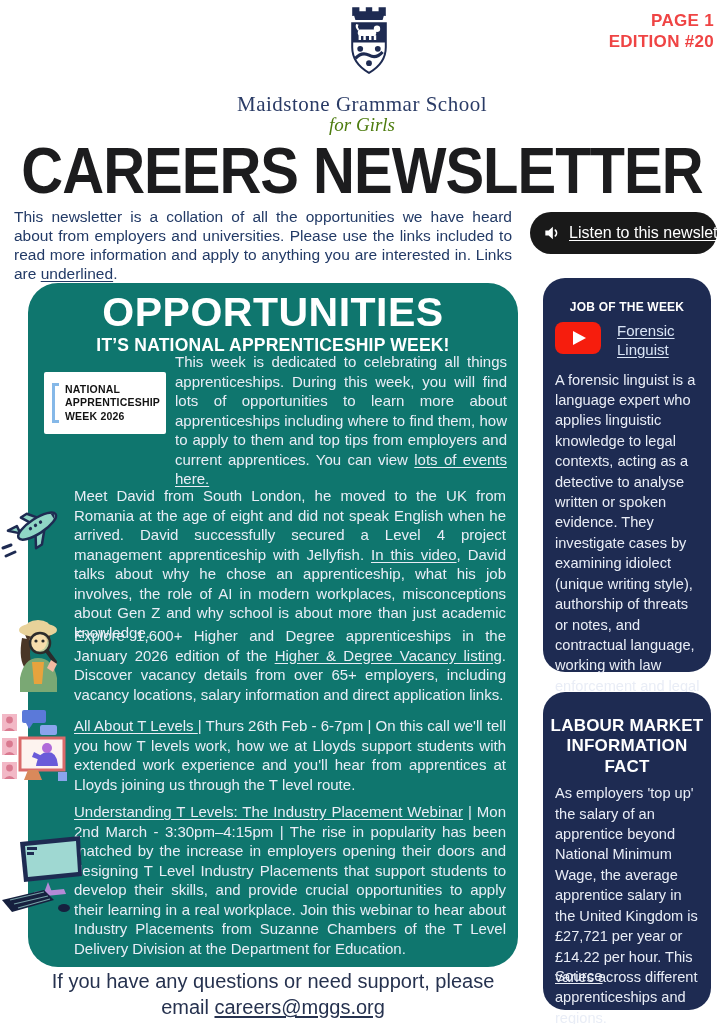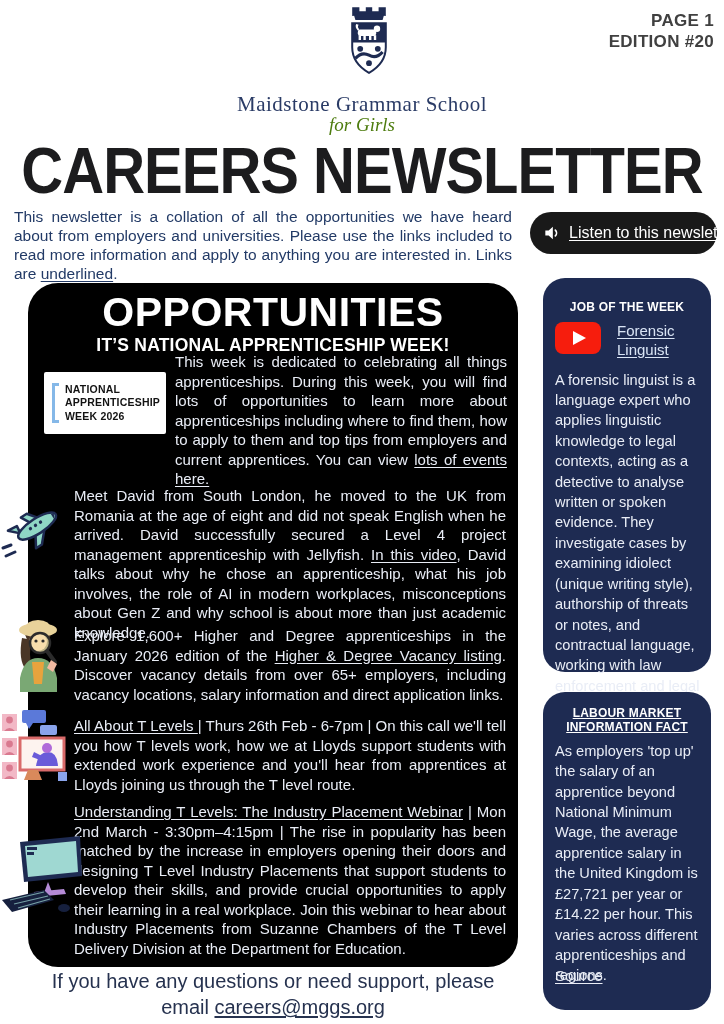--- a/index.html
+++ b/index.html
@@ -7,21 +7,21 @@
   body { font-family:"Liberation Sans", sans-serif; }
   .page {
     position:relative; width:724px; height:1024px; margin:0 auto;
     background:#ffffff; overflow:hidden;
   }
   .u { text-decoration:underline; text-underline-offset:2px; }
 
   
   .page-edition {
     position:absolute; top:10px; right:10px; text-align:right;
-    color:#404040; font-weight:bold; font-size:17px; line-height:1.25; letter-spacing:.3px;
+    color:#ef4444; font-weight:bold; font-size:17px; line-height:1.25; letter-spacing:.3px;
   }
   .crest { position:absolute; top:4px; left:325px; width:88px; height:88px; }
   .school-name {
     position:absolute; top:92px; left:0; width:724px; text-align:center;
     font-family:"Liberation Serif", serif; font-size:21px; color:#2a3b66; letter-spacing:.5px;
   }
   .school-subname {
     position:absolute; top:114px; left:0; width:724px; text-align:center;
     font-family:"Liberation Serif", serif; font-style:italic; font-size:19px; color:#4d7c0f;
   }
@@ -40,21 +40,21 @@
     position:absolute; top:212px; left:530px; width:187px; height:42px;
     background:#191919; border:none; border-radius:22px; cursor:pointer;
     display:flex; align-items:center; gap:7px; padding:0 12px; color:#fff;
   }
   .listen-btn .lbl { font-size:16px; color:#fff; white-space:nowrap; }
   .spk { width:20px; height:20px; flex:0 0 auto; }
 
   
   .opps-panel {
     position:absolute; top:283px; left:28px; width:490px; height:684px;
-    background:#000000; border-radius:30px; color:#edf0f7;
+    background:#0f766e; border-radius:30px; color:#edf0f7;
   }
   .opps-title { position:absolute; top:6px; left:0; width:100%; text-align:center;
     font-size:41px; font-weight:800; color:#fff; letter-spacing:.5px; }
   .opps-subtitle { position:absolute; top:52px; left:0; width:100%; text-align:center;
     font-size:17.5px; font-weight:bold; color:#fff; letter-spacing:.2px; }
   .para { position:absolute; font-size:15px; line-height:1.3; text-align:justify; color:#e9edf6; }
   .p1 { top:69px;  left:147px; width:332px; }
   .p2 { top:203px; left:46px;  width:432px; }
   .p3 { top:343px; left:46px;  width:432px; }
   .p4 { top:433px; left:46px;  width:432px; }
@@ -77,21 +77,21 @@
 
   
   .side-panel {
     position:absolute; left:543px; width:168px; background:#1e2b52;
     border-radius:22px; color:#edf0f7;
   }
   .job-panel { top:278px; height:394px; }
   .labour-panel { top:692px; height:318px; }
   .side-heading { text-align:center; font-weight:bold; color:#fff; letter-spacing:.2px; }
   .job-heading { padding-top:22px; font-size:12px; }
-  .labour-heading { padding-top:14px; font-size:12px; line-height:1.2;text-decoration:underline; }
+  .labour-heading { padding-top:24px; font-size:17px; line-height:1.2; }
   .yt-row { display:flex; gap:16px; padding:8px 14px 4px 12px; }
   .yt-icon { width:46px; height:32px; flex:0 0 auto; cursor:pointer; }
   .side-link { font-size:15px; color:#d9e4f5; line-height:1.25; cursor:pointer; }
   .side-body { padding:6px 11px 0 12px; font-size:14.6px; line-height:1.4; color:#e9edf6; }
   .source-link { position:absolute; left:12px; bottom:26px; font-size:15px; color:#e9edf6; cursor:pointer; }
 
   
   .footer-text {
     position:absolute; top:968px; left:38px; width:470px; text-align:center;
     font-size:20px; line-height:1.3; color:#26324f;

